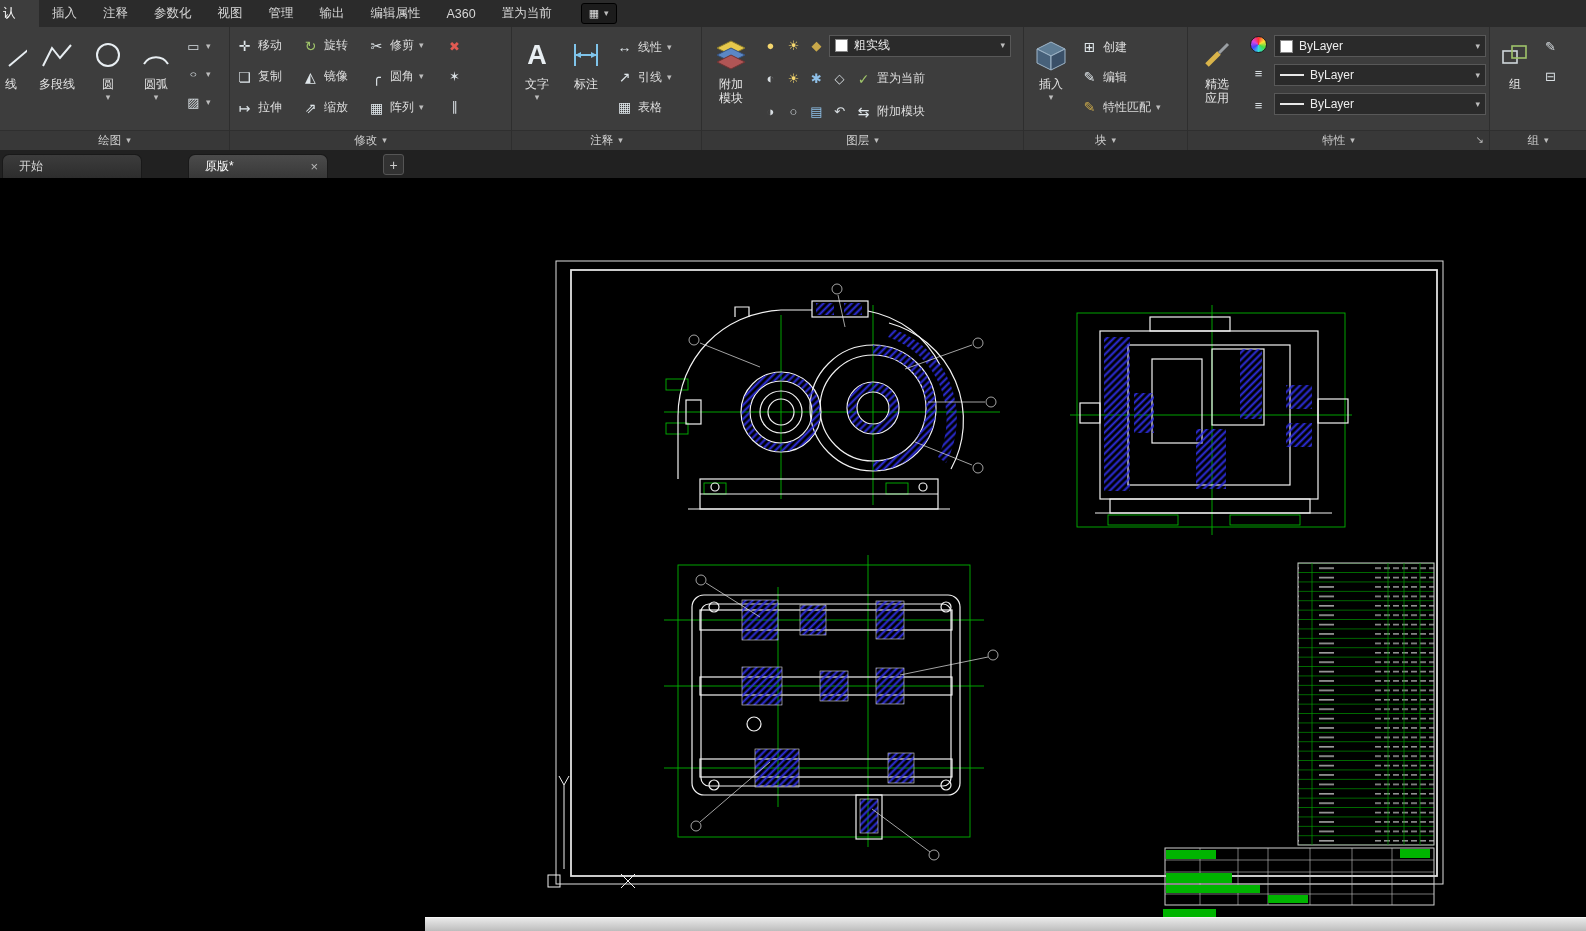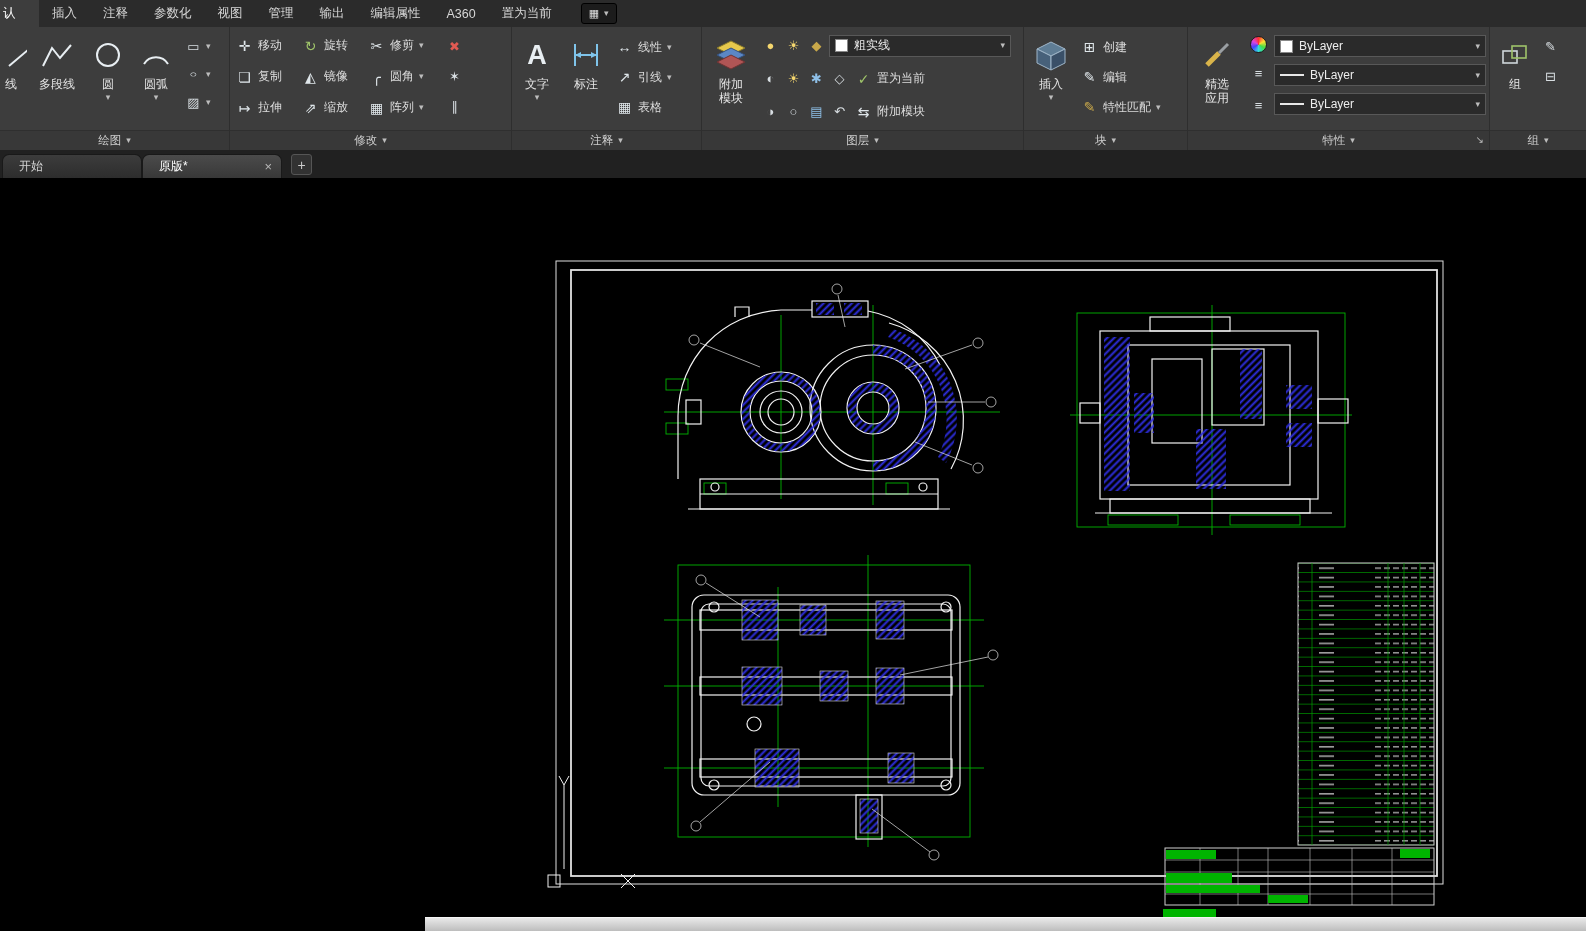--- a/index.html
+++ b/index.html
@@ -51,21 +51,21 @@
   .combo .caret{margin-left:auto;}
   .swatch-sq{width:11px;height:11px;background:#fff;border:1px solid #888;flex:none;}
   .swatch-ln{width:24px;height:2px;background:#e8e8e8;flex:none;}
   .prop-combos{display:flex;flex-direction:column;gap:7px;padding-top:5px;}
   .prop-minis{display:flex;flex-direction:column;gap:8px;padding:6px 2px 0 2px;align-items:center;}
   .wheel{width:15px;height:15px;border-radius:50%;border:1px solid #1d1d1d;
     background:conic-gradient(#f33,#fd3,#4d4,#3dd,#44f,#d4d,#f33);}
   .bulb{color:#f5d76e;}
 
   
-  .doc-tabs{height:28px;background:#212121;display:flex;align-items:flex-end;padding-left:2px;}
+  .doc-tabs{height:28px;background:#212121;display:flex;align-items:flex-end;padding-left:2px;gap:46px;}
   .dtab{height:24px;box-sizing:border-box;padding:0 30px 0 16px;background:linear-gradient(#3c3c3c,#2d2d2d);
     color:#d5d5d5;border:1px solid #191919;border-bottom:none;border-radius:7px 7px 0 0;
     display:flex;align-items:center;font-size:12px;position:relative;min-width:140px;}
   .dtab.active{background:linear-gradient(#4b4b4b,#383838);color:#fff;}
   .dtab .close{position:absolute;right:9px;top:4px;font-size:13px;color:#b7b7b7;}
   .dtab-new{width:19px;height:19px;margin:0 0 3px 9px;background:#323232;border:1px solid #555;
     color:#ccc;display:flex;align-items:center;justify-content:center;border-radius:3px;font-size:14px;line-height:1;}
 
   
   .canvas{position:absolute;top:197px;left:0;right:0;bottom:0;background:#000;}

